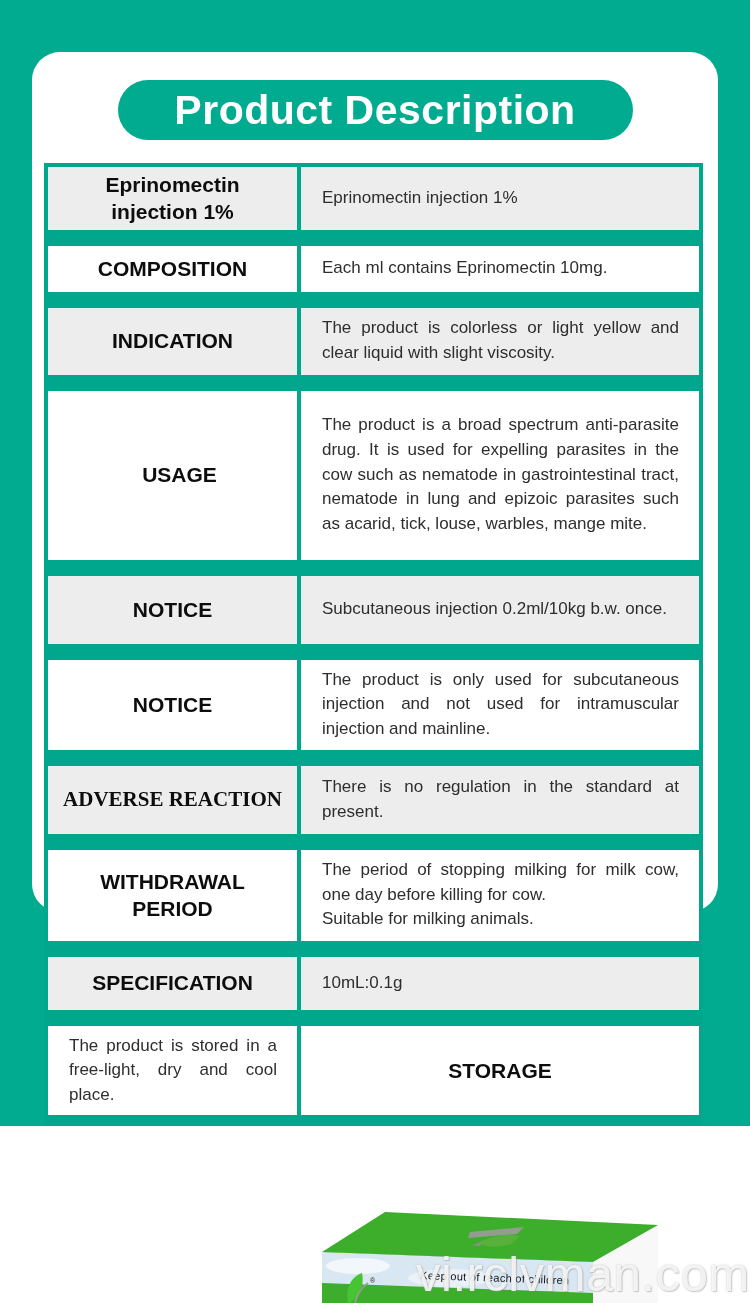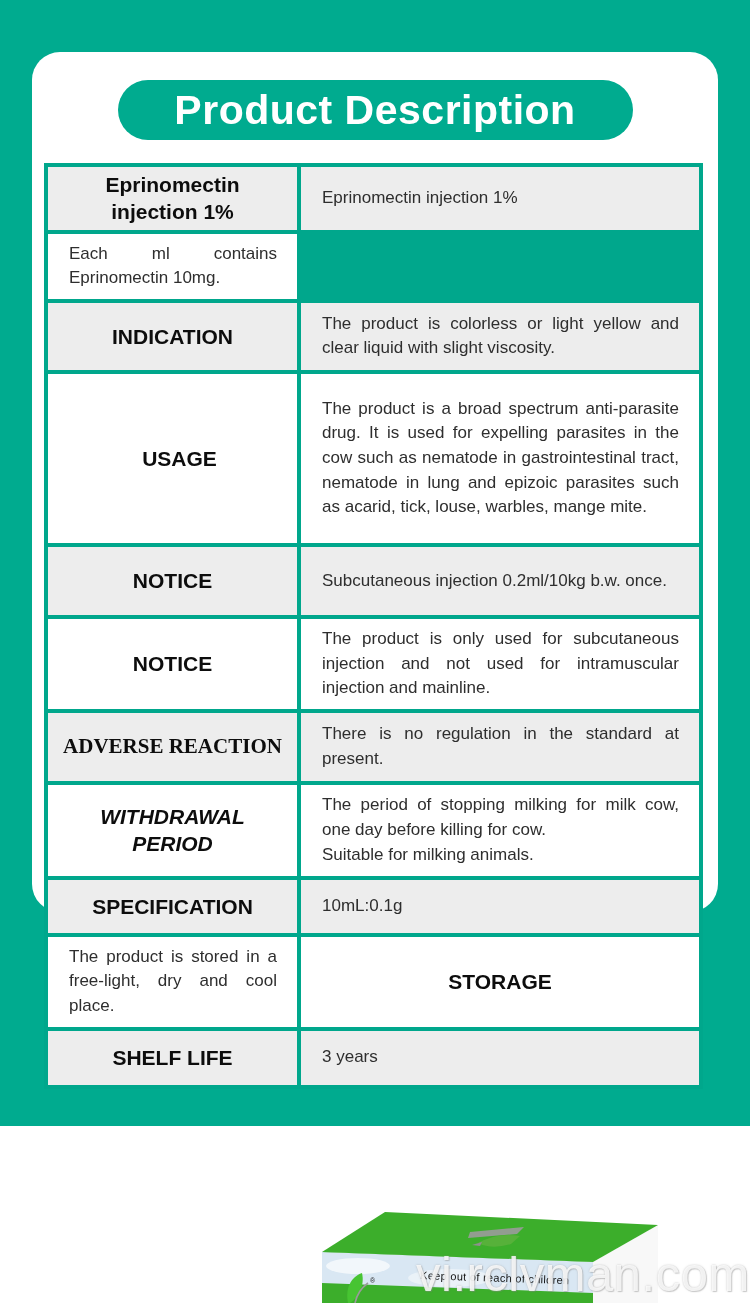--- a/index.html
+++ b/index.html
@@ -28,21 +28,21 @@
     display:flex;align-items:center;justify-content:center;
   }
   .pill span{
     color:#ffffff;font-size:41px;font-weight:bold;letter-spacing:0.5px;
     white-space:nowrap;
   }
   .spec-table{
     position:absolute;left:12px;top:111px;width:659px;
     background:var(--table_border);
     padding:4px;box-sizing:border-box;
-    display:flex;flex-direction:column;gap:4px;
+    display:flex;flex-direction:column;gap:16px;
   }
   .trow{display:grid;grid-template-columns:249px 1fr;gap:4px;}
   .cell{box-sizing:border-box;}
   .cell.label{
     display:flex;align-items:center;justify-content:center;text-align:center;
     font-weight:bold;font-size:21px;line-height:1.3;color:var(--label_color);
     padding:4px 14px;
   }
   .cell.value{
     display:flex;align-items:center;padding:8px 20px 8px 21px;
@@ -89,20 +89,21 @@
       <span>Product Description</span>
     </div>
     <div class="spec-table" id="spec-table">
         <div class="trow">
           <div class="cell label bg-alt" style="min-height: 55px;">Eprinomectin injection 1%</div>
           <div class="cell value bg-alt" style="min-height: 55px;">
             <p>Eprinomectin injection 1%</p>
           </div>
         </div>
         <div class="trow">
+          <div class="cell label bg-white" style="min-height: 46px;">COMPOSITION</div>
           <div class="cell value bg-white" style="min-height: 46px;">
             <p>Each ml contains Eprinomectin 10mg.</p>
           </div>
         </div>
         <div class="trow">
           <div class="cell label bg-alt" style="min-height: 67px;">INDICATION</div>
           <div class="cell value bg-alt" style="min-height: 67px;">
             <p>The product is colorless or light yellow and clear liquid with slight viscosity.</p>
           </div>
         </div>
@@ -124,21 +125,21 @@
             <p>The product is only used for subcutaneous injection and not used for intramuscular injection and mainline.</p>
           </div>
         </div>
         <div class="trow">
           <div class="cell label bg-alt" style="min-height: 68px; font-family: Liberation Serif, serif;">ADVERSE REACTION</div>
           <div class="cell value bg-alt" style="min-height: 68px;">
             <p>There is no regulation in the standard at present.</p>
           </div>
         </div>
         <div class="trow">
-          <div class="cell label bg-white" style="min-height: 91px; font-style: italic;">WITHDRAWAL PERIOD</div>
+          <div class="cell label bg-white" style="min-height: 91px;">WITHDRAWAL PERIOD</div>
           <div class="cell value bg-white" style="min-height: 91px;">
             <p>The period of stopping milking for milk cow, one day before killing for cow.
 Suitable for milking animals.</p>
           </div>
         </div>
         <div class="trow">
           <div class="cell label bg-alt" style="min-height: 53px;">SPECIFICATION</div>
           <div class="cell value bg-alt" style="min-height: 53px;">
             <p>10mL:0.1g</p>
           </div>

